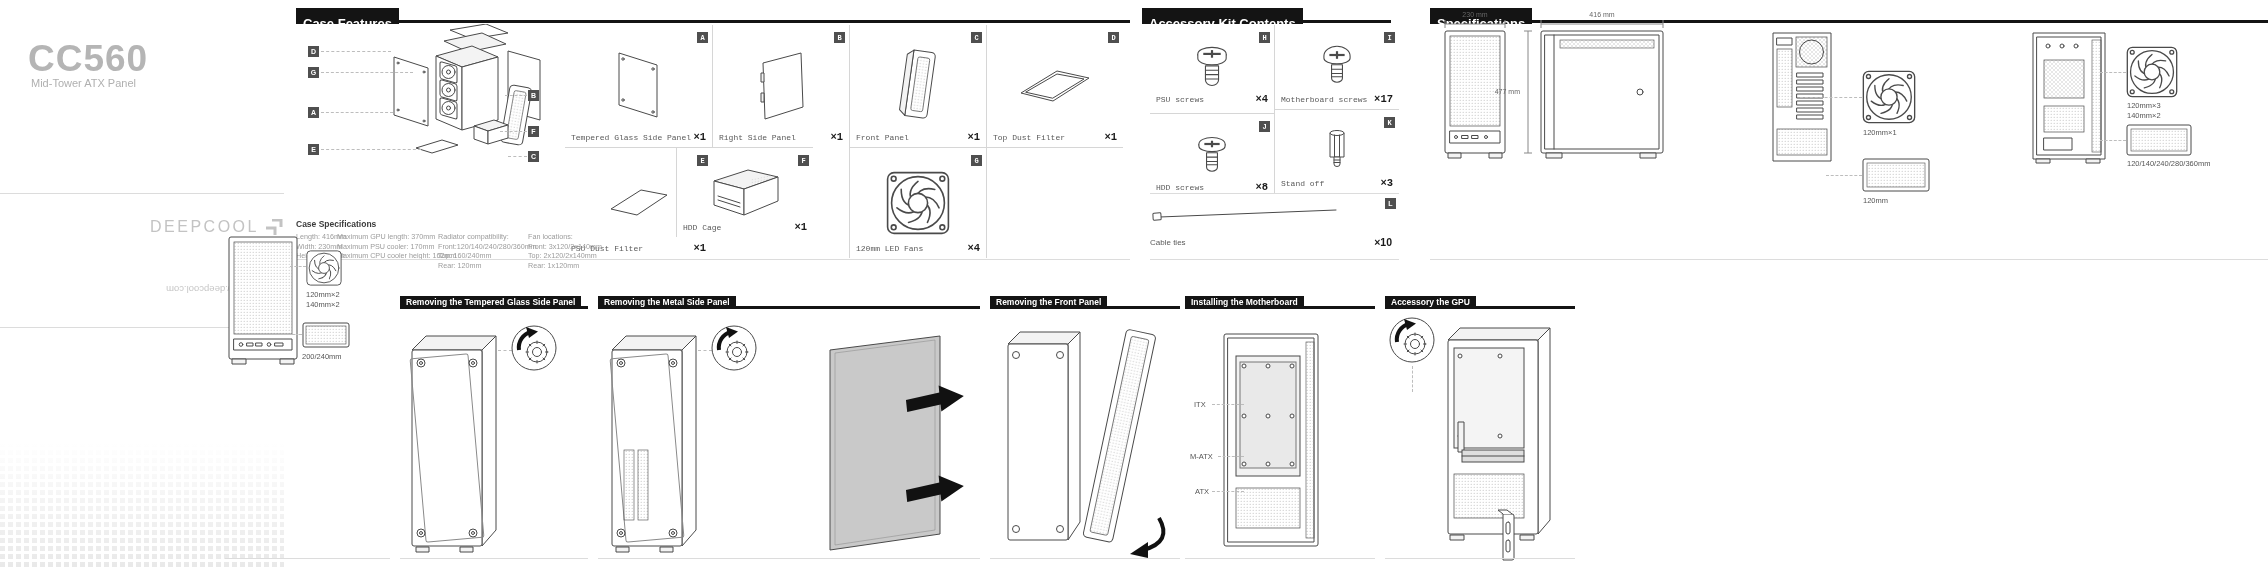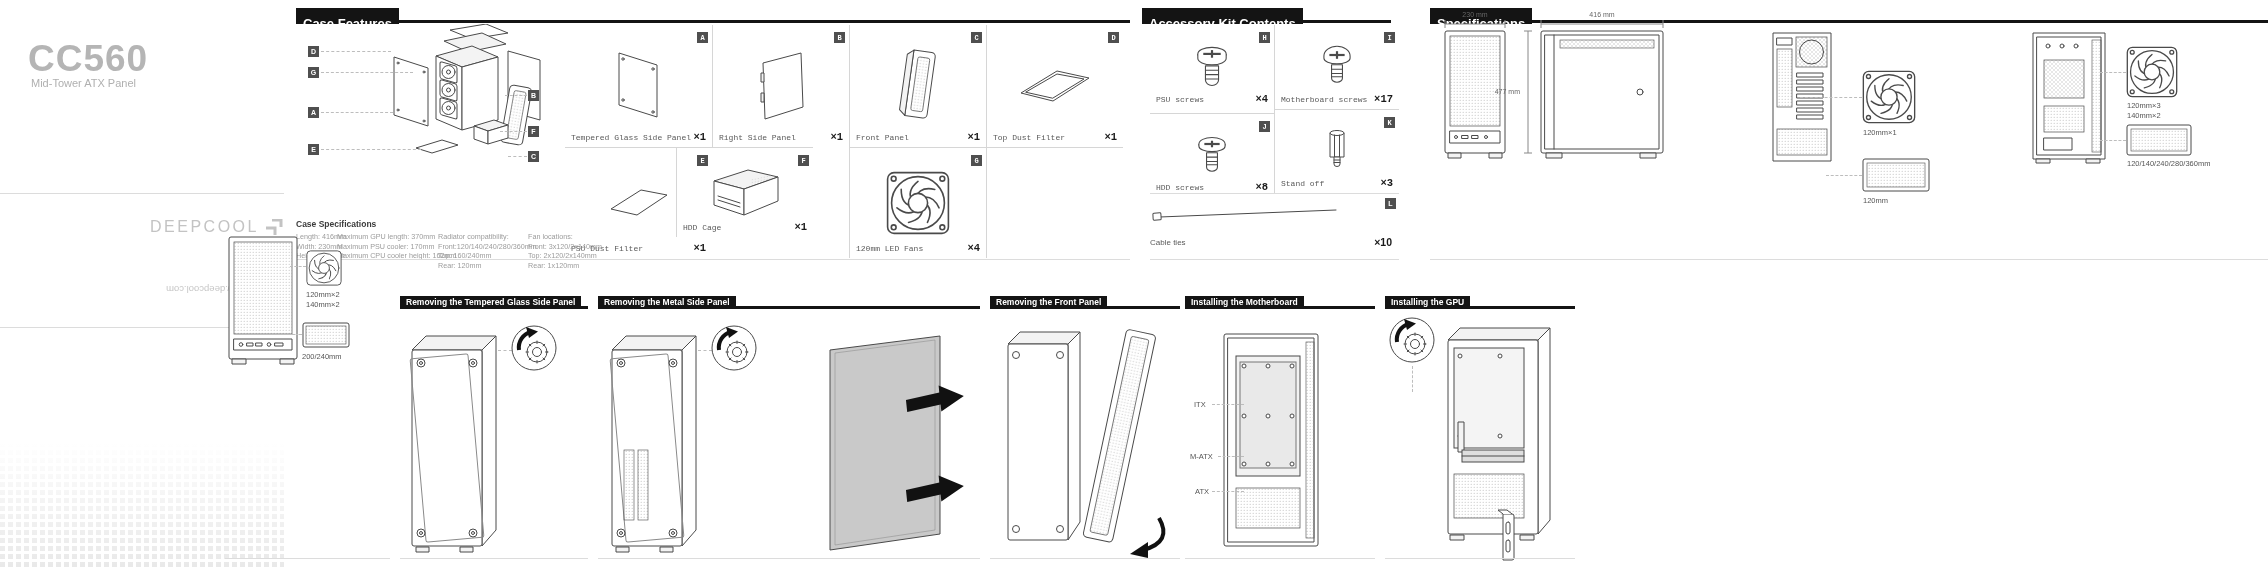--- a/index.html
+++ b/index.html
@@ -658,21 +658,21 @@
 </svg>
 <div class="abs lbl" style="left:1194px;top:400px">ITX</div>
 <div class="abs ld" style="left:1212px;top:404px;width:32px"></div>
 <div class="abs lbl" style="left:1190px;top:452px">M-ATX</div>
 <div class="abs ld" style="left:1218px;top:456px;width:26px"></div>
 <div class="abs lbl" style="left:1195px;top:487px">ATX</div>
 <div class="abs ld" style="left:1212px;top:491px;width:32px"></div>
 <div class="abs hr" style="left:1185px;top:558px;width:190px"></div>
 
 <div class="abs sec-head sm" style="left:1385px;top:296px;width:190px">
-  <span class="sec-title">Installing the GPU</span>
+  <span class="sec-title">Accessory the GPU</span>
   <span class="sec-rule"></span>
 </div>
 <svg class="abs" style="left:1388px;top:316px" width="48" height="48" viewBox="0 0 48 48">
   <circle cx="24" cy="24" r="22" class="fw"></circle>
   <circle cx="27" cy="28" r="10" class="ln"></circle>
   <g class="ln">
     <line x1="27" y1="17" x2="27" y2="19.5"></line>
       <line x1="27" y1="36.5" x2="27" y2="39"></line>
     <line x1="16" y1="28" x2="18.5" y2="28"></line>
       <line x1="35.5" y1="28" x2="38" y2="28"></line>

